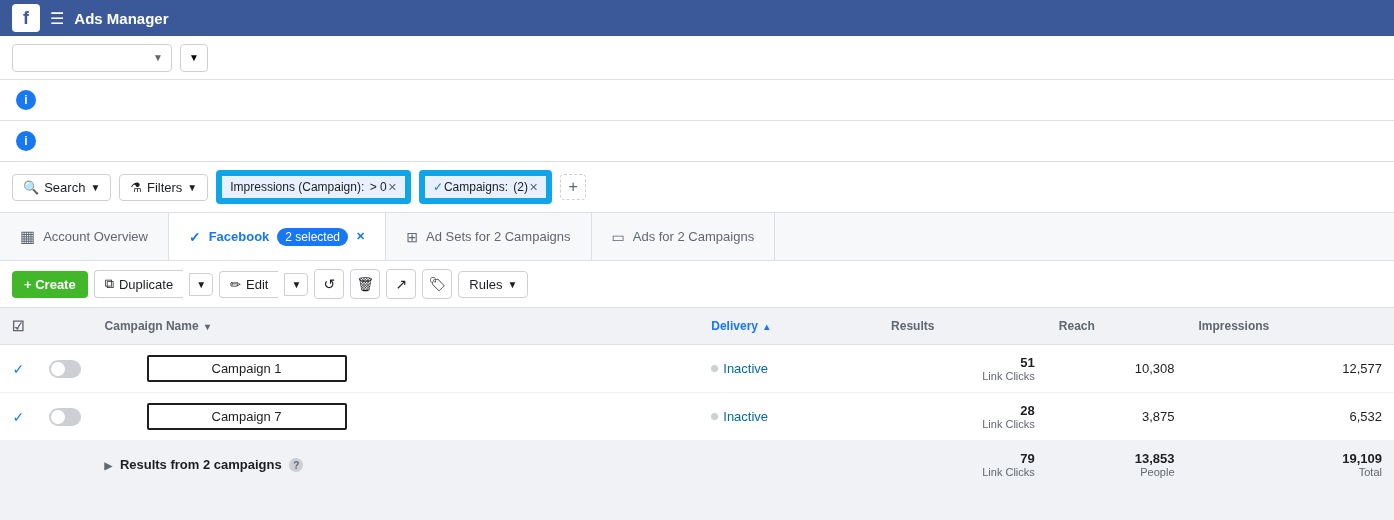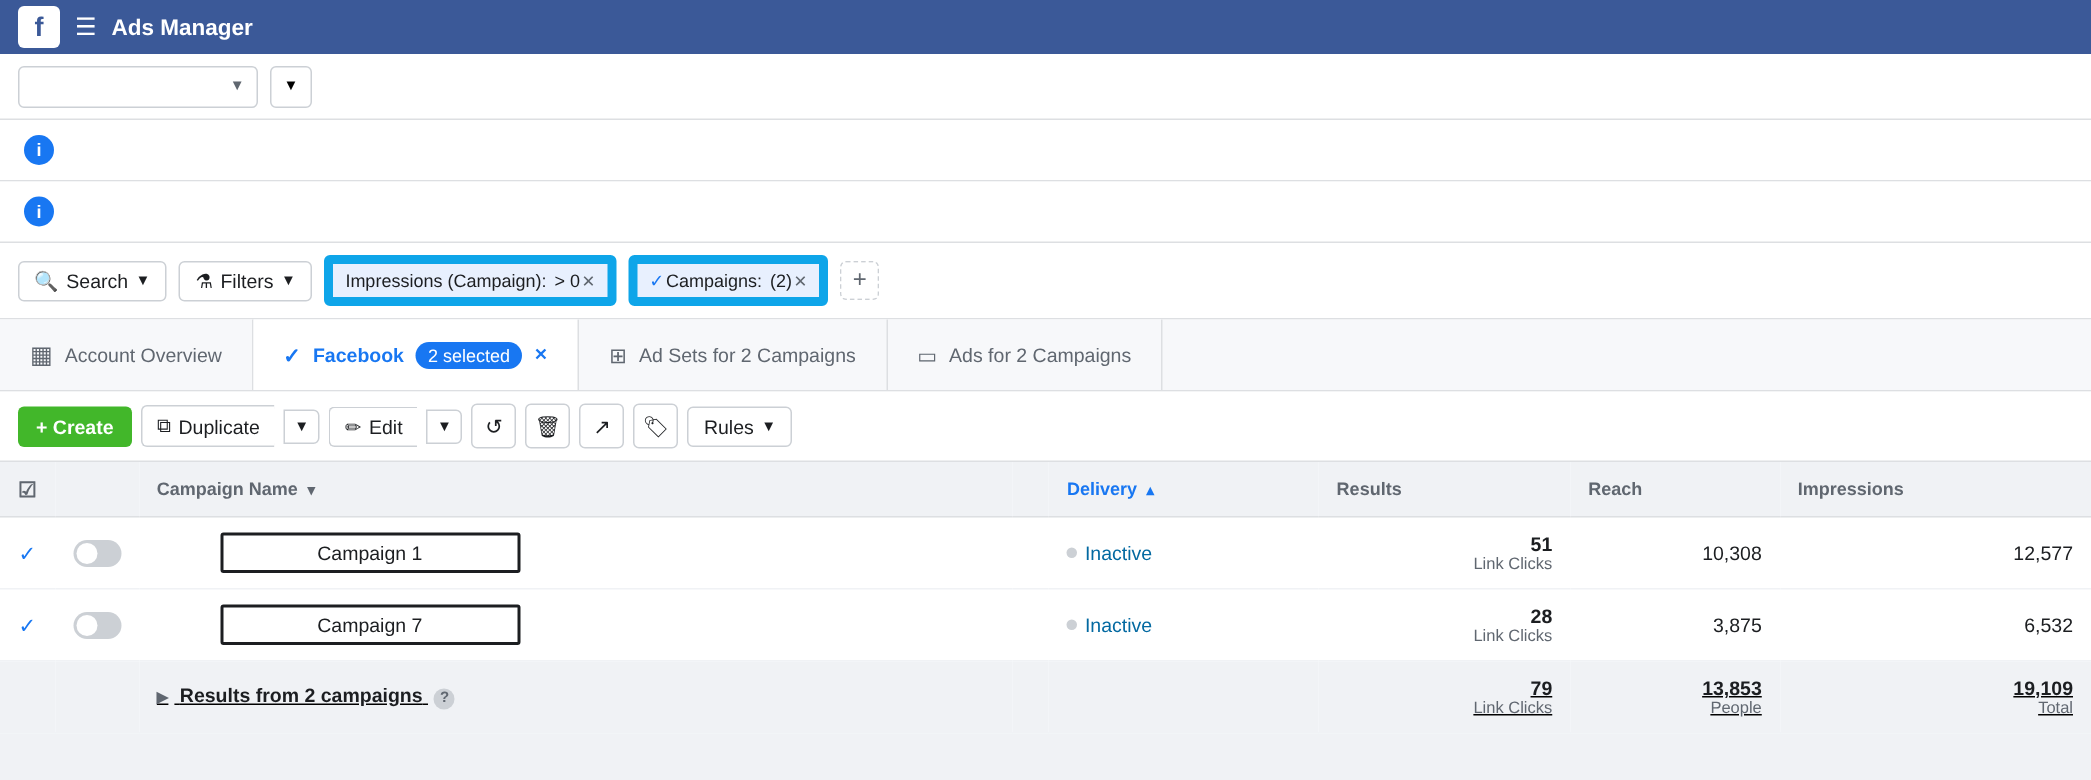--- a/index.html
+++ b/index.html
@@ -232,21 +232,20 @@
     thead th.right { text-align: left; }
     thead th.sortable { cursor: pointer; }
     thead th.sort-active { color: #1877f2; }
     tbody tr {
       border-bottom: 1px solid #f0f2f5;
       background: #fff;
     }
     tbody tr.summary-row {
       background: #f0f2f5;
       font-weight: 600;
-      text-decoration: underline;
     }
     tbody td {
       padding: 10px 12px;
       font-size: 13px;
       color: #1c1e21;
     }
     tbody td.right { text-align: right; }
     .campaign-name-cell {
       display: flex; align-items: center; gap: 6px; padding-left: 42px;
     }

